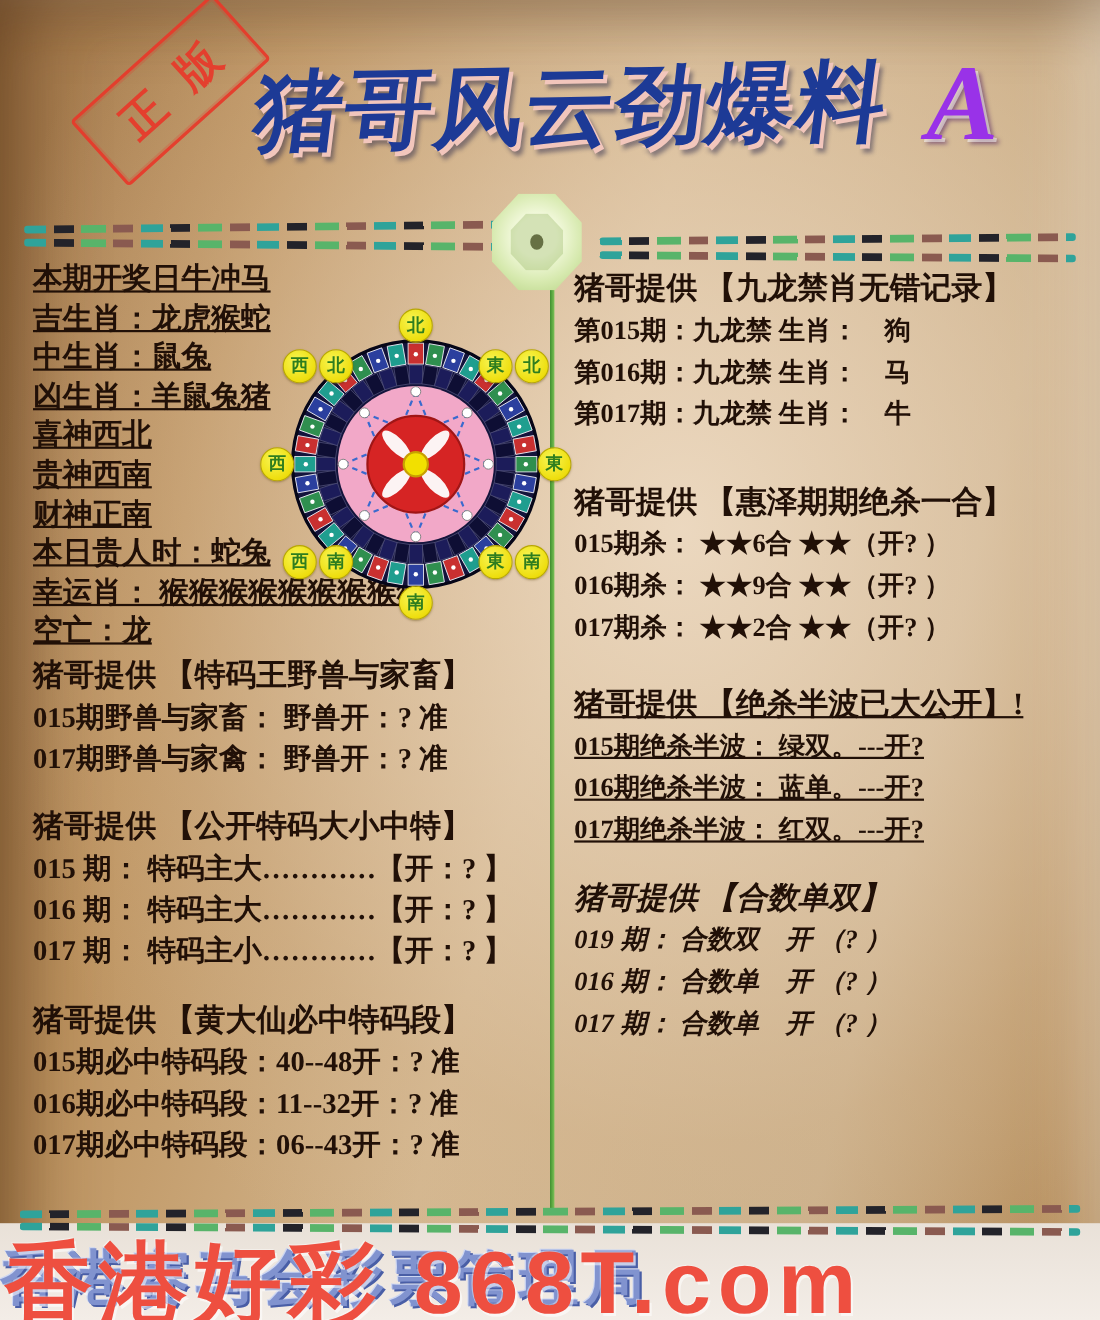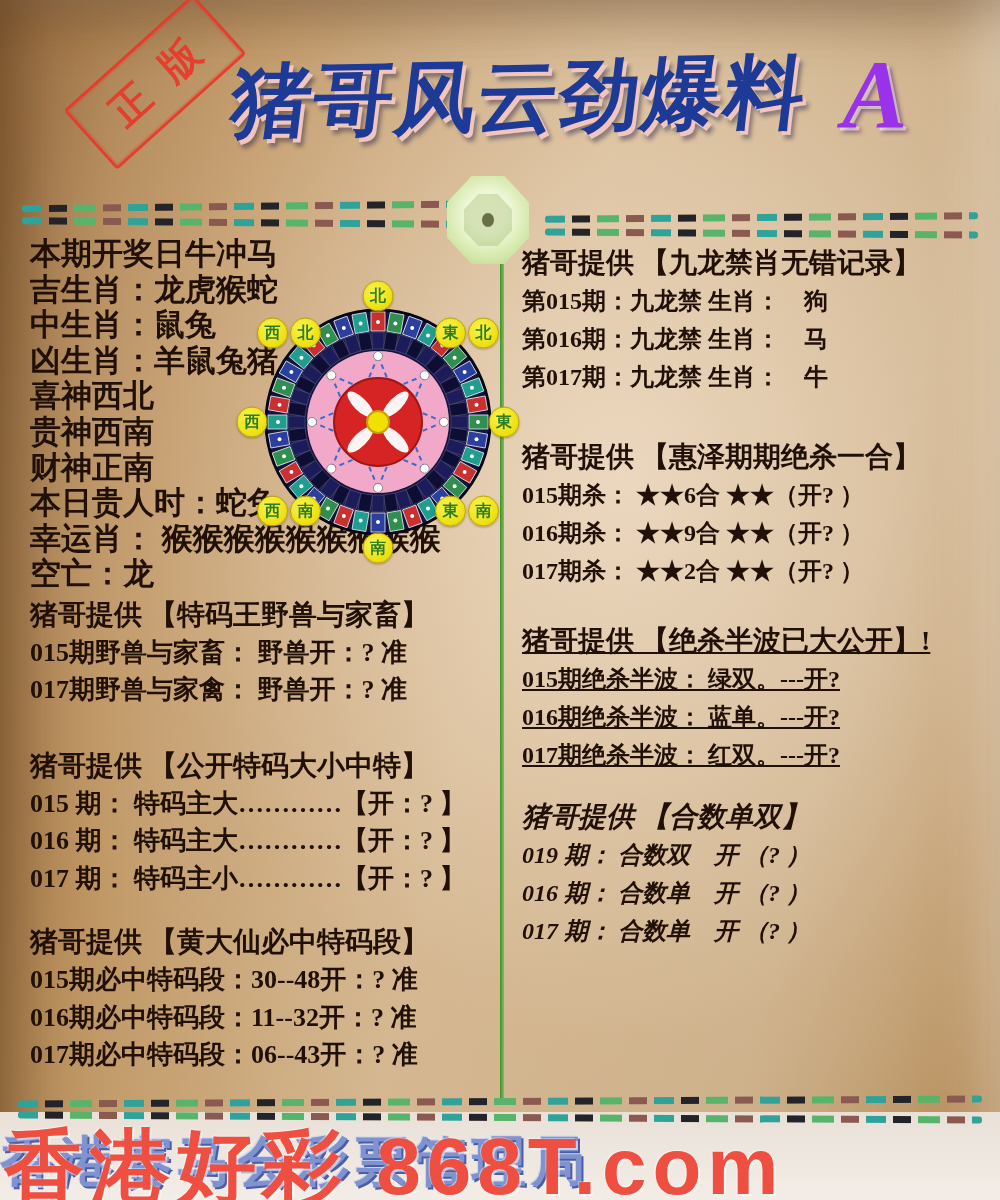--- a/index.html
+++ b/index.html
@@ -58,27 +58,27 @@
     clip-path:polygon(30% 0,70% 0,100% 30%,100% 70%,70% 100%,30% 100%,0 70%,0 30%);
     background:rgba(150,180,100,.35);
     display:flex;align-items:center;justify-content:center;
   }
   .ornament .dot{width:12px;height:14px;border-radius:50%;background:#4a5428;opacity:.8;}
   
   .vline{position:absolute;left:500px;top:238px;width:4px;height:866px;
     background:linear-gradient(90deg,#3f8f2f,#7cc257);border-radius:2px;z-index:1;}
   .lcol{position:absolute;left:30px;top:236px;width:468px;color:#211007;font-weight:700;}
   .rcol{position:absolute;left:522px;top:244px;width:462px;color:#211007;font-weight:700;}
-  .ln{height:35.6px;line-height:35.6px;font-size:31px;white-space:nowrap;}
+  .ln{height:35.6px;line-height:35.6px;font-size:27px;white-space:nowrap;text-decoration:underline;}
   .shead{height:38px;line-height:38px;font-size:28px;white-space:nowrap;}
   .srow{height:37.5px;line-height:37.5px;font-size:26px;white-space:nowrap;}
   .rcol .shead{height:38px;line-height:38px;}
   .rcol .srow{height:38px;line-height:38px;font-size:24px;}
   .lcol .sec1{margin-top:4px;}
-  .lcol .sec2{margin-top:38px;}
+  .lcol .sec2{margin-top:24px;}
   .lcol .sec3{margin-top:26px;}
   .rcol .sec2{margin-top:42px;}
   .rcol .sec3{margin-top:4px;}
   .rcol .sec4{margin-top:32px;text-decoration:underline;}
   .rcol .sec5{margin-top:24px;font-style:italic;}
   
   .wheel-wrap{position:absolute;left:213px;top:257px;width:330px;height:330px;z-index:2;}
   .wheel-wrap svg{position:absolute;left:15px;top:15px;}
   .badge{position:absolute;display:flex;gap:2px;transform:translate(-50%,-50%);}
   .bcirc{
@@ -148,21 +148,21 @@
       <div class="srow">017期野兽与家禽： 野兽开：? 准</div>
     </div>
     <div class="sec2">
       <div class="shead">猪哥提供 【公开特码大小中特】</div>
       <div class="srow">015 期： 特码主大…………【开：? 】</div>
       <div class="srow">016 期： 特码主大…………【开：? 】</div>
       <div class="srow">017 期： 特码主小…………【开：? 】</div>
     </div>
     <div class="sec3">
       <div class="shead">猪哥提供 【黄大仙必中特码段】</div>
-      <div class="srow">015期必中特码段：30--48开：? 准</div>
+      <div class="srow">015期必中特码段：40--48开：? 准</div>
       <div class="srow">016期必中特码段：11--32开：? 准</div>
       <div class="srow">017期必中特码段：06--43开：? 准</div>
     </div>
   </div>
 
   <div class="rcol">
     <div>
       <div class="shead">猪哥提供 【九龙禁肖无错记录】</div>
       <div class="srow">第015期：九龙禁 生肖：　狗</div>
       <div class="srow">第016期：九龙禁 生肖：　马</div>

